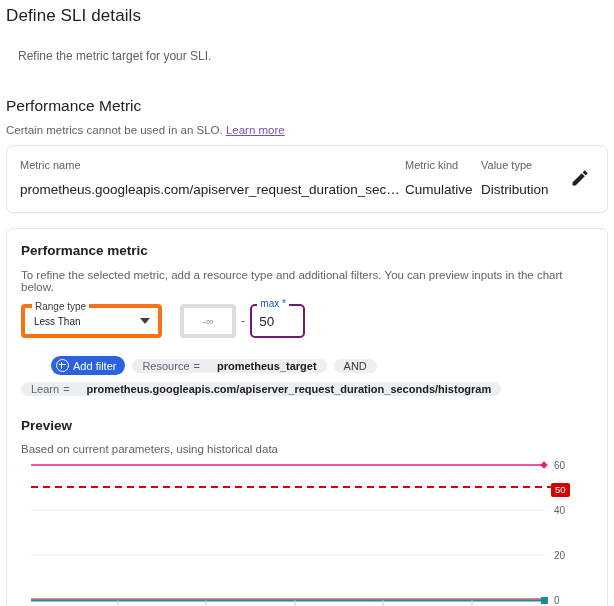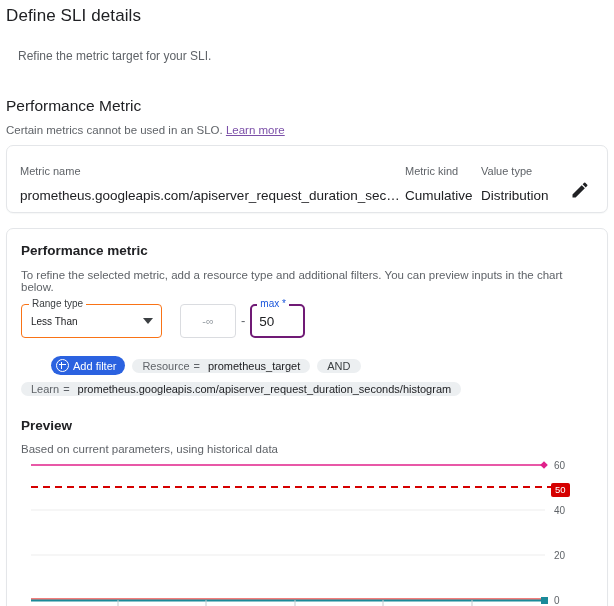--- a/index.html
+++ b/index.html
@@ -60,21 +60,21 @@
     border: 1px solid #e4e6e9;
     border-radius: 7px;
     box-sizing: border-box;
     margin: 0 6px;
     box-shadow: 0 1px 1px rgba(60,64,67,0.04);
   }
   .metric-card {
     margin-top: 9px;
     height: 68px;
     display: flex;
-    align-items: center;
+    align-items: flex-start;
     padding: 12px 10px 0 13px;
   }
   .metric-col-name { flex: 1 1 auto; min-width: 0; }
   .metric-col-kind { width: 76px; flex: 0 0 76px; }
   .metric-col-value { width: 82px; flex: 0 0 82px; }
   .metric-col-edit  { width: 34px; flex: 0 0 34px; display:flex; align-items:center; justify-content:center; padding-top:10px;}
   .col-label {
     font-size: 11px;
     color: #5f6368;
     line-height: 14px;
@@ -115,21 +115,21 @@
   .input-row {
     display: flex;
     align-items: flex-start;
     margin-top: 11px;
     height: 38px;
   }
   .field {
     position: relative;
     box-sizing: border-box;
     height: 34px;
-    border: 1px solid #f97316;
+    border: 4px solid #f97316;
     border-radius: 4px;
     background: #fff;
   }
   .field.select-field {
     width: 141px;
     display: flex;
     align-items: center;
     padding: 0 8px 0 9px;
     cursor: pointer;
   }
@@ -234,22 +234,22 @@
   }
   .plus-circle::before { left: 2px; right: 2px; top: 4.2px; height: 1.3px; }
   .plus-circle::after  { top: 2px; bottom: 2px; left: 4.2px; width: 1.3px; }
   .chip-filter {
     background: #eceff1;
     color: #5f6368;
     cursor: pointer;
   }
   .chip-filter b {
     color: #202124;
-    font-weight: 400;
-    margin-left: 4px;
+    font-weight: 700;
+    margin-left: 13px;
   }
   .chip-op {
     margin: 0 4px;
     color: #5f6368;
   }
   .chip-and {
     background: #eceff1;
     color: #3c4043;
     cursor: pointer;
   }

